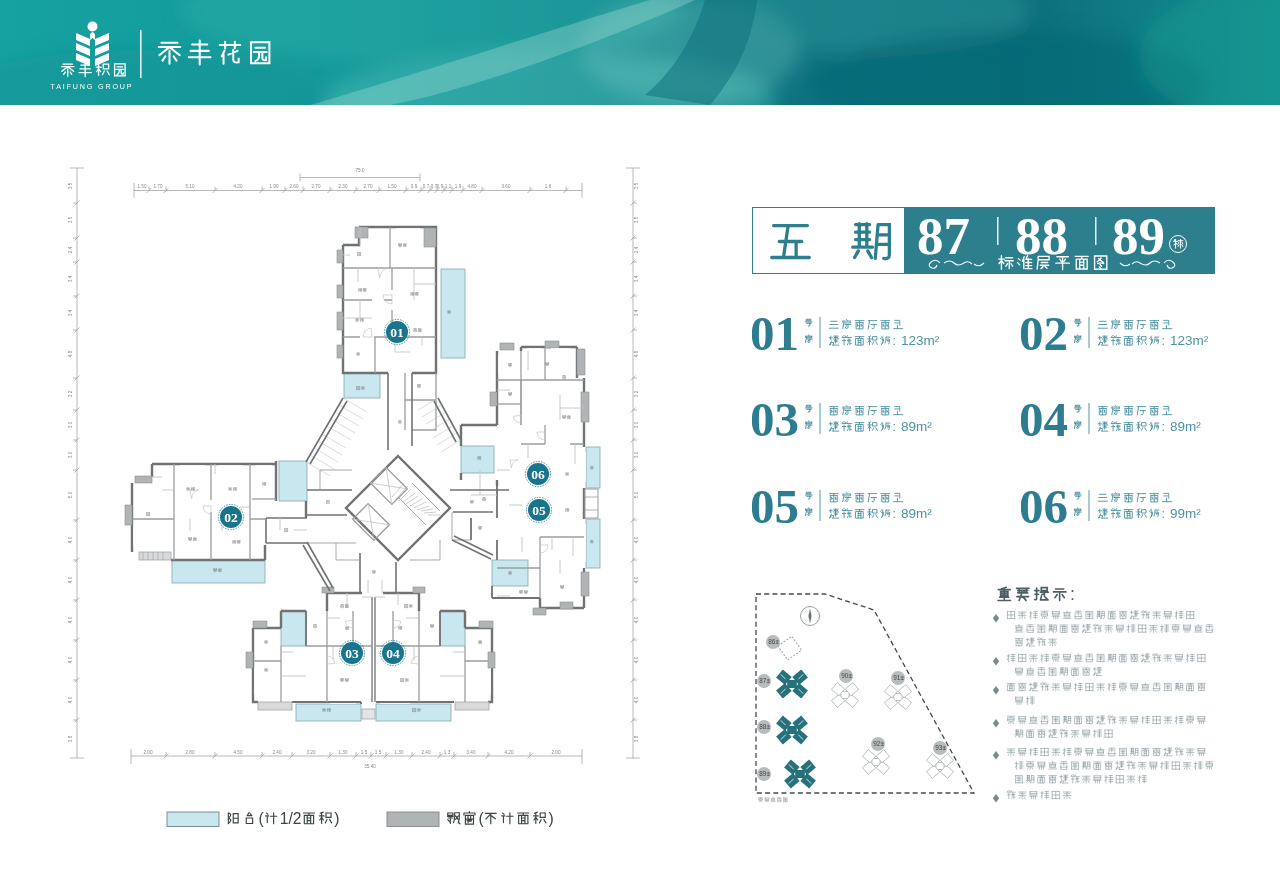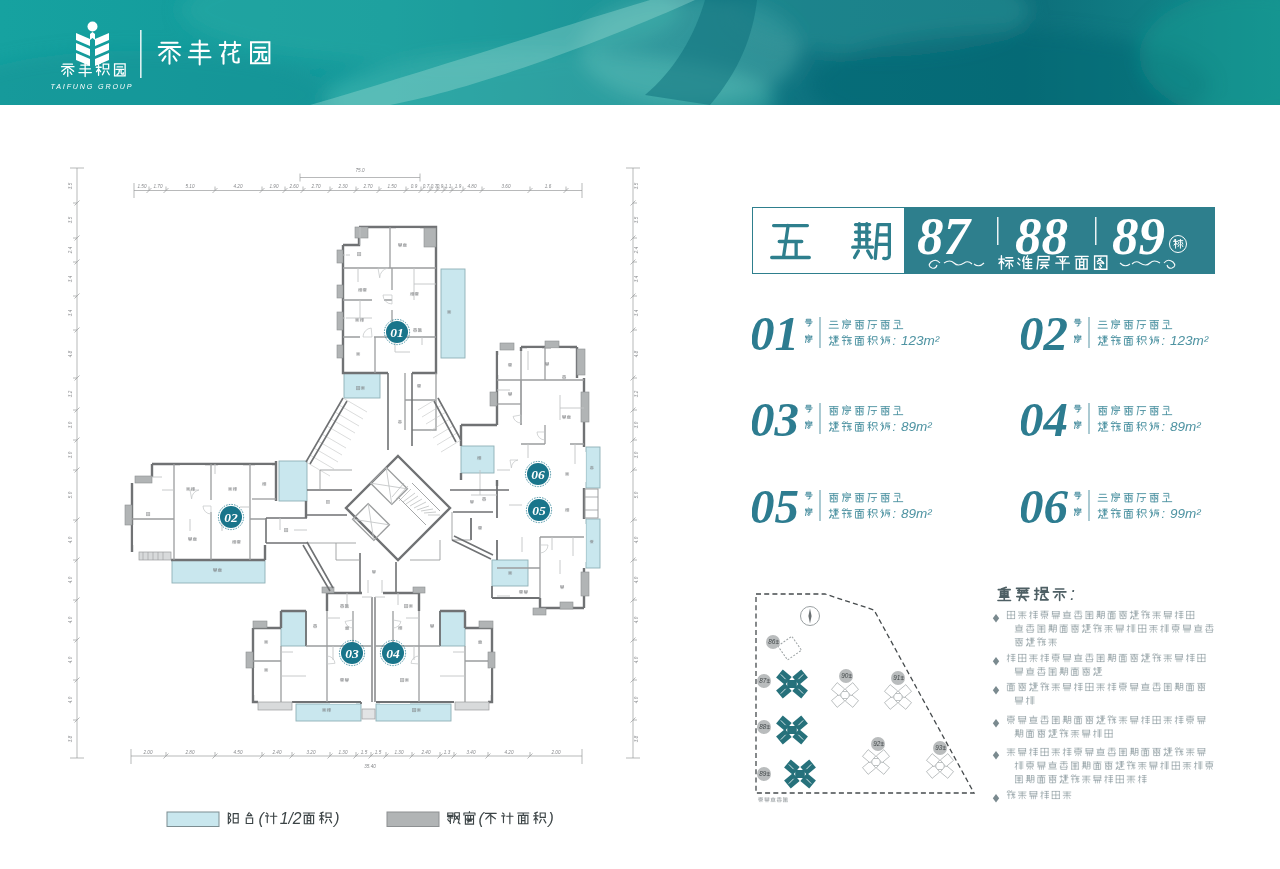--- a/index.html
+++ b/index.html
@@ -1,17 +1,17 @@
 <!DOCTYPE html>
 <html><head><meta charset="utf-8"><style>
 html,body{margin:0;padding:0;background:#fff;width:1280px;height:869px;overflow:hidden;}
 *{box-sizing:border-box;}body{font-family:"Liberation Sans", sans-serif;}
 .abs{position:absolute;}
 </style></head><body>
-<div style="position:relative;width:1280px;height:869px;background:#ffffff;font-style:italic;">
+<div style="position:relative;width:1280px;height:869px;background:#ffffff;">
 
 <div class="abs" style="left:0;top:0;width:1280px;height:105px;">
 <svg width="1280" height="105" viewBox="0 0 1280 105">
 <defs>
           <linearGradient id="hg" x1="0" y1="0" x2="1" y2="0">
             <stop offset="0" stop-color="#16a2a0"></stop>
             <stop offset="0.3" stop-color="#13989a"></stop>
             <stop offset="0.48" stop-color="#10838d"></stop>
             <stop offset="0.63" stop-color="#0e7380"></stop>
             <stop offset="0.8" stop-color="#0d6e7a"></stop>

